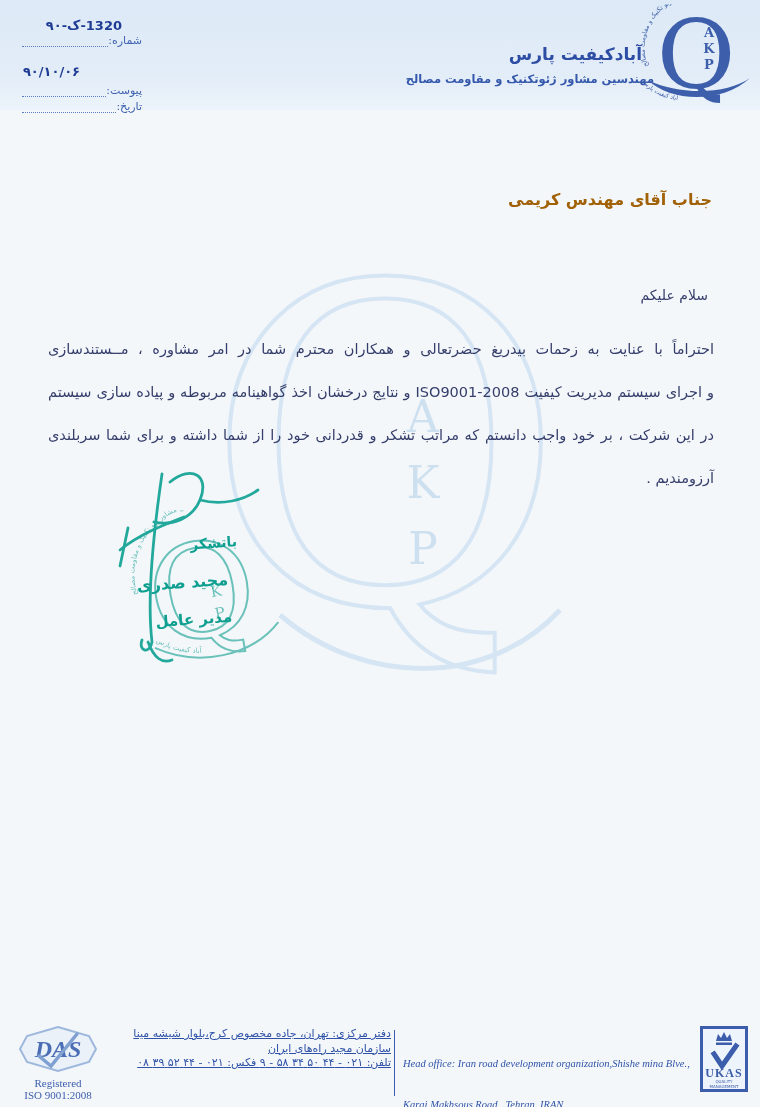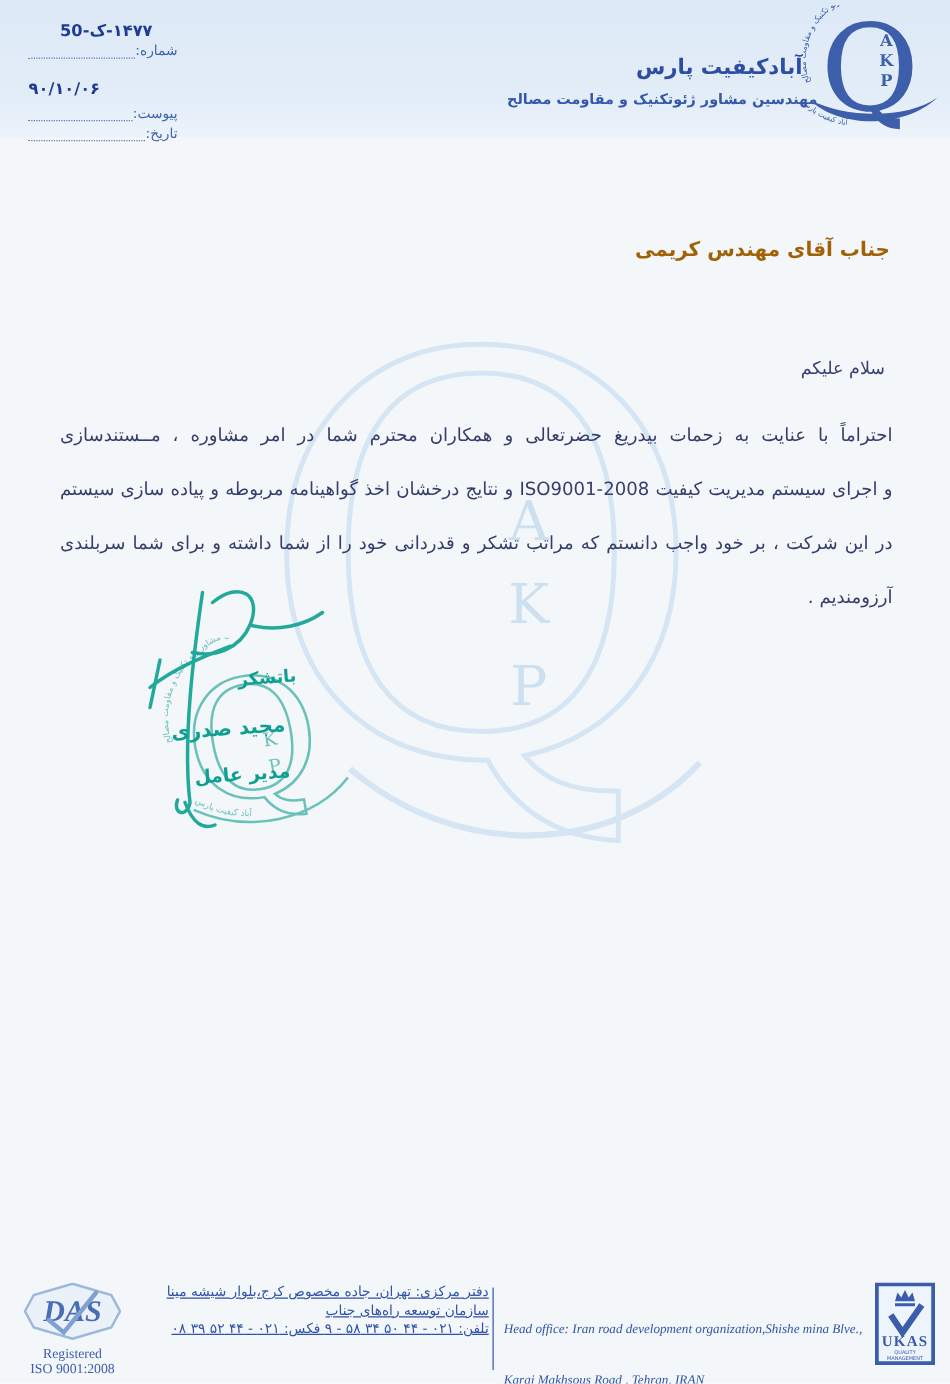--- a/index.html
+++ b/index.html
@@ -59,21 +59,21 @@
 
 <div class="page">
 
   <div class="header-band">
 
     <div class="ref-block">
       <div class="ref-row" style="top:34px;">
         <span class="ref-label">شماره:</span>
         <span class="ref-dots"></span>
       </div>
-      <div class="ref-value" style="right:20px;top:18px;">۱۴۷۷-ک-50</div>
+      <div class="ref-value" style="right:20px;top:18px;">1320-ک-۹۰</div>
 
       <div class="ref-row" style="top:76px;margin-top:24px;">
         <span class="ref-label">تاریخ:</span>
         <span class="ref-dots"></span>
       </div>
       <div class="ref-value" style="right:62px;top:64px;">۹۰/۱۰/۰۶</div>
 
       <div class="ref-row" style="top:84px;">
         <span class="ref-label">پیوست:</span>
         <span class="ref-dots"></span>
@@ -164,21 +164,21 @@
       <polygon points="39,1 70,10 77,23 70,36 39,45 8,36 1,23 8,10" fill="#eaf1f9" stroke="#9db8dc" stroke-width="2"></polygon>
       <text x="39" y="31" font-family="Liberation Serif,serif" font-size="24" font-style="italic" font-weight="bold" fill="#4a6db5" text-anchor="middle">DAS</text>
       <path d="M20,30 L32,40 L58,8" fill="none" stroke="#7fa0d0" stroke-width="3.5" stroke-linecap="round"></path>
     </svg>
     <div class="das-registered">Registered</div>
     <div class="das-iso">ISO 9001:2008</div>
   </div>
 
   <div class="footer-fa">
     <div>دفتر مرکزی: تهران، جاده مخصوص کرج،بلوار شیشه مینا</div>
-    <div>سازمان توسعه راه‌های جناب</div>
+    <div>سازمان مجید راه‌های ایران</div>
     <div>تلفن: ۰۲۱ - ۴۴ ۵۰ ۳۴ ۵۸ - ۹   فکس: ۰۲۱ - ۴۴ ۵۲ ۳۹ ۰۸</div>
   </div>
 
   <div class="footer-divider"></div>
 
   <div class="footer-en">
     <div>Head office: Iran road development organization,Shishe mina Blve.,</div>
     <div>Karaj Makhsous Road , Tehran, IRAN</div>
     
     

